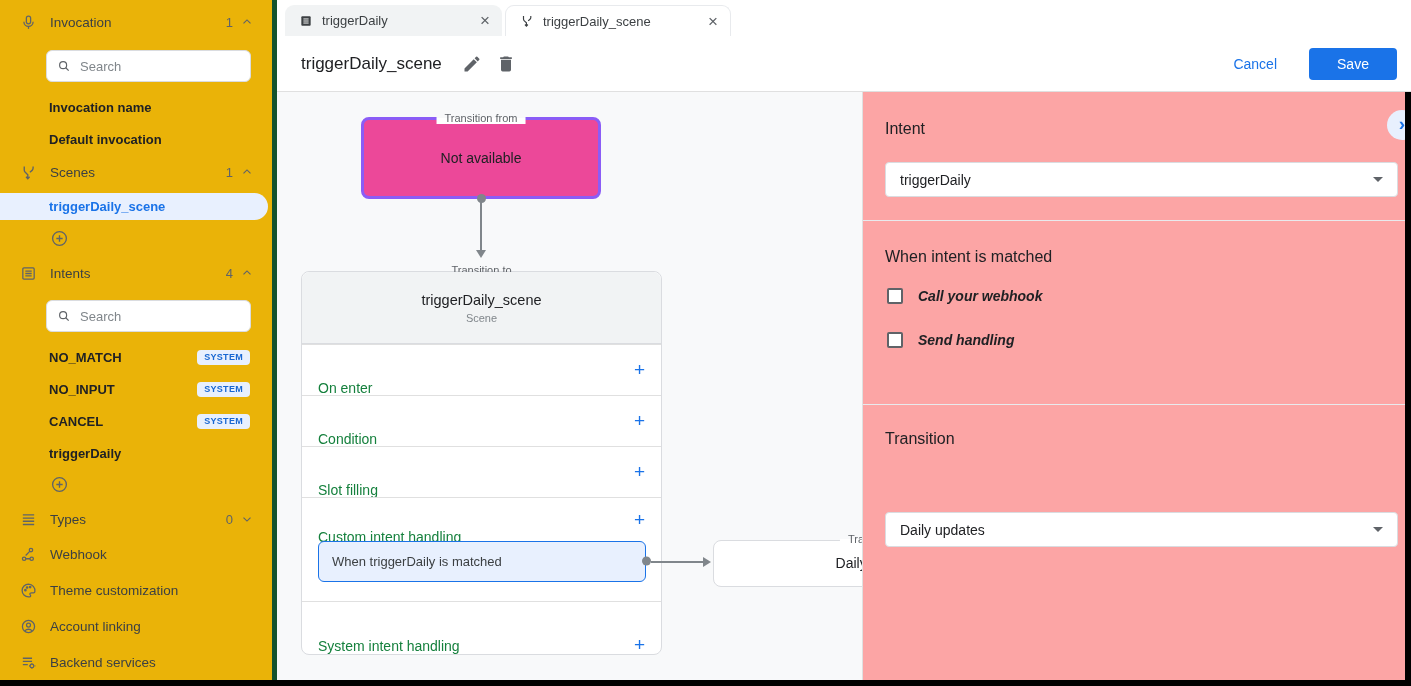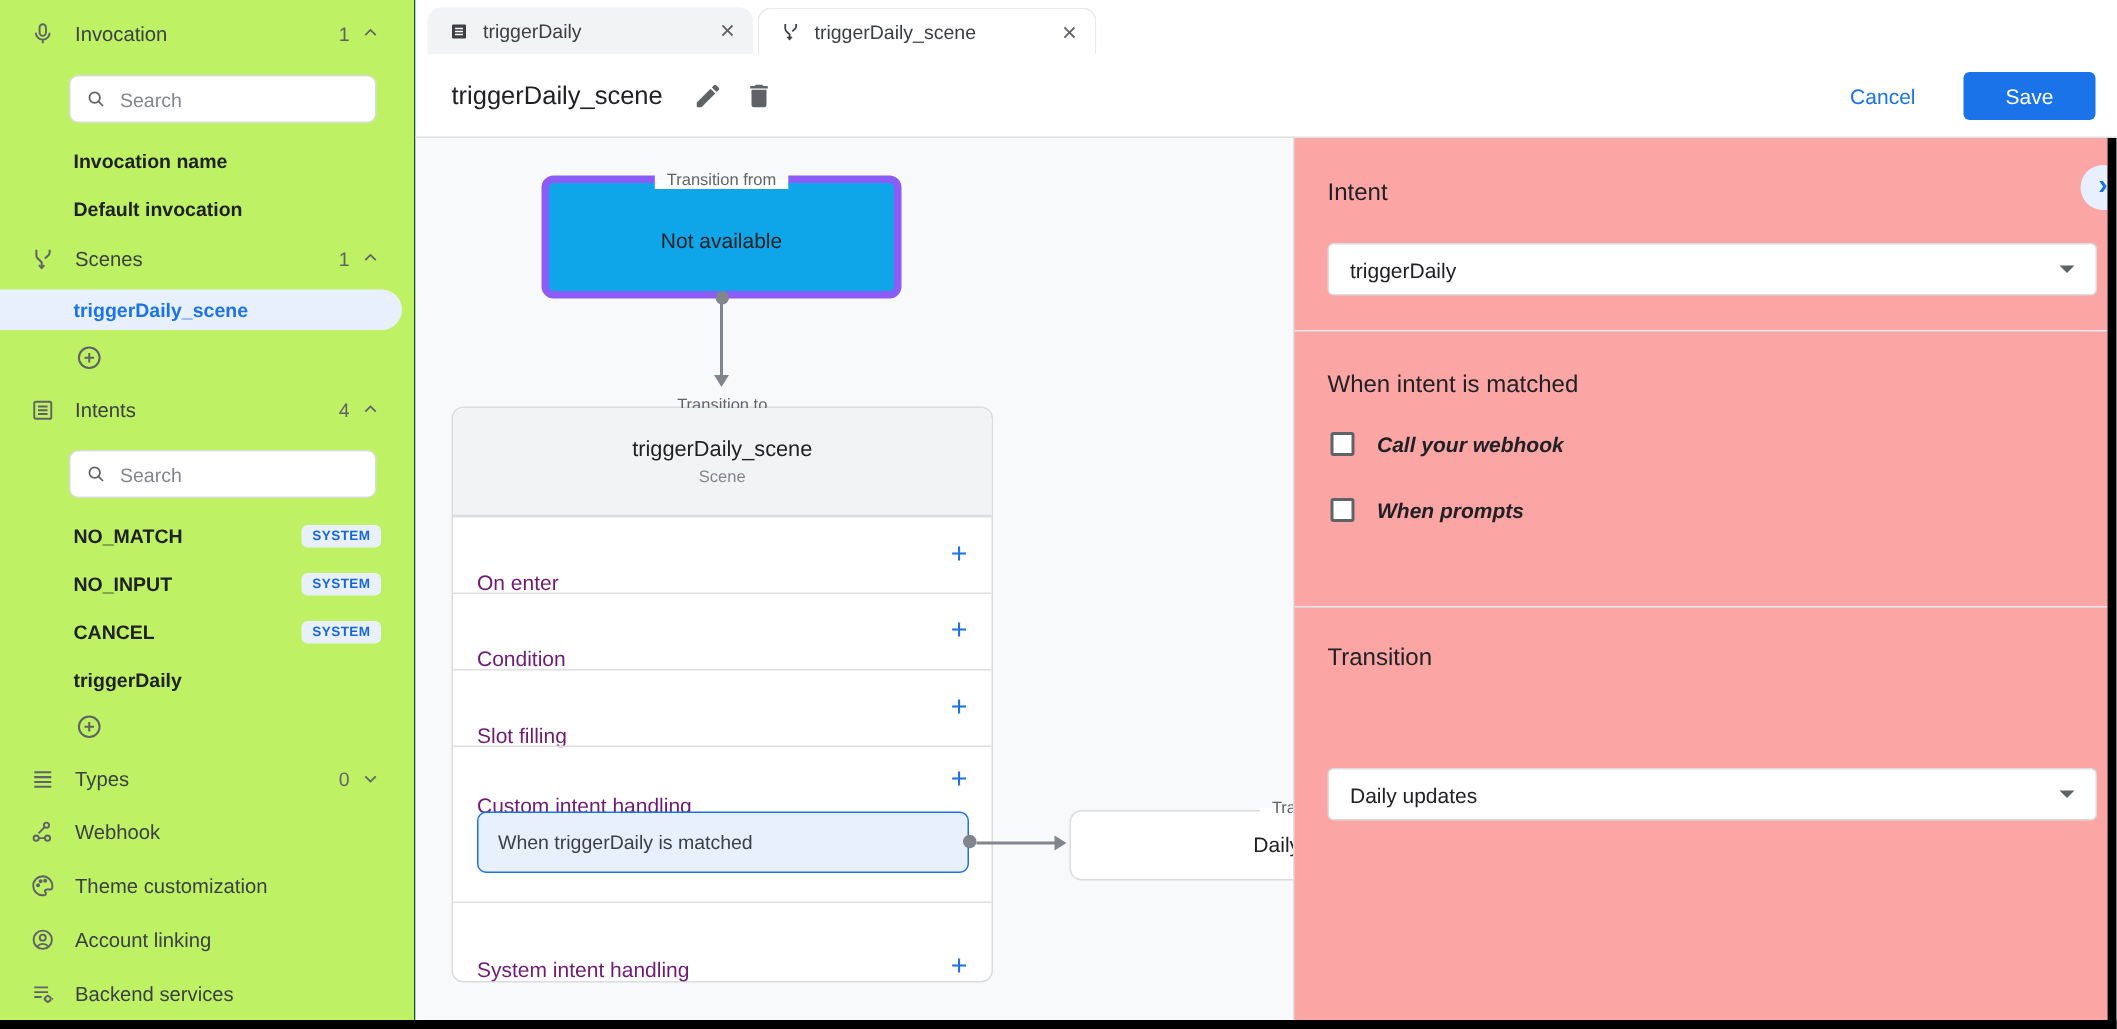--- a/index.html
+++ b/index.html
@@ -1,20 +1,20 @@
 <!DOCTYPE html>
 <html><head>
 <meta charset="utf-8">
 <style>
   * { margin:0; padding:0; box-sizing:border-box; }
   html,body { width:1411px; height:686px; overflow:hidden; background:#fff;
     font-family:"Liberation Sans","DejaVu Sans",sans-serif; color:#202124; }
 
   
-  .sidebar { position:absolute; left:0; top:0; width:277px; height:686px; background:#bef264; border-right:1px solid #14532d; }
+  .sidebar { position:absolute; left:0; top:0; width:277px; height:686px; background:#eab308; border-right:5px solid #14532d; }
   .nav-row { position:absolute; left:0; width:276px; height:28px; display:flex; align-items:center; padding:0 22px 0 20px; cursor:pointer; }
   .nav-row .nav-label { font-size:13.5px; color:#3c4043; margin-left:13px; }
   .nav-right { margin-left:auto; display:flex; align-items:center; gap:7px; }
   .nav-count { font-size:13px; color:#5f6368; }
   .icon16 { width:17px; height:17px; flex:0 0 auto; }
   .icon14 { width:14px; height:14px; }
   .search-box { position:absolute; left:46px; width:205px; height:32px; border:1px solid #dadce0; border-radius:6px; background:#fff; display:flex; align-items:center; padding:0 10px; gap:9px; }
   .search-box input { border:none; outline:none; width:140px; font-size:13px; font-family:inherit; color:#202124; background:transparent; }
   .search-box input::placeholder { color:#80868b; }
   .sb-item { position:absolute; left:49px; right:22px; height:16px; display:flex; align-items:center; font-size:13px; font-weight:700; color:#202124; cursor:pointer; }
@@ -35,36 +35,36 @@
   .page-title { font-size:17px; color:#202124; }
   .icon-btn { width:20px; height:20px; margin-left:20px; cursor:pointer; }
   .icon-btn.trash { margin-left:14px; }
   .hdr-spacer { flex:1; }
   .cancel-btn { color:#1a73e8; font-size:14px; font-weight:500; margin-right:32px; cursor:pointer; }
   .save-btn { width:88px; height:32px; background:#1a73e8; color:#fff; font-size:14px; font-weight:500; border:none; border-radius:4px; cursor:pointer; font-family:inherit; }
 
   
   .canvas { position:absolute; left:277px; top:92px; width:585px; height:588px; background:#f8f9fa; overflow:hidden; }
   .flow-legend { position:absolute; top:-8px; left:50%; transform:translateX(-50%); padding:0 8px; font-size:11px; color:#5f6368; white-space:nowrap; }
-  .tf-box { position:absolute; left:84px; top:25px; width:240px; height:82px; background:#0ea5e9; border:5px solid #8b5cf6; border-radius:8px; }
+  .tf-box { position:absolute; left:84px; top:25px; width:240px; height:82px; background:#ec4899; border:3px solid #8b5cf6; border-radius:8px; }
   .tf-box .flow-legend, .target-card .flow-legend { background:linear-gradient(#f8f9fa 50%,#ffffff 50%); }
   .tf-text { position:absolute; left:0; right:0; top:30px; text-align:center; font-size:14px; color:#202124; }
   .conn-dot { position:absolute; width:9px; height:9px; border-radius:50%; background:#80868b; }
   .v-line { position:absolute; left:203px; top:106px; width:2px; height:52px; background:#80868b; }
   .v-arrowhead { position:absolute; left:199px; top:158px; width:0; height:0; border-left:5px solid transparent; border-right:5px solid transparent; border-top:8px solid #80868b; }
   .h-line { position:absolute; left:374px; top:469px; width:53px; height:2px; background:#80868b; }
   .h-arrowhead { position:absolute; left:426px; top:465px; width:0; height:0; border-top:5px solid transparent; border-bottom:5px solid transparent; border-left:8px solid #80868b; }
 
   .scene-card { position:absolute; left:24px; top:179px; width:361px; height:384px; background:#fff; border:1px solid #dadce0; border-radius:8px; display:flex; flex-direction:column; }
   .scene-head { height:73px; background:#f1f3f4; border-bottom:1px solid #dadce0; border-radius:8px 8px 0 0; position:relative; text-align:center; }
   .scene-title { padding-top:20px; font-size:14.5px; color:#202124; }
   .scene-sub { margin-top:4px; font-size:11px; color:#80868b; }
   .scene-row { height:51px; display:flex; align-items:center; padding:0 16px; border-top:1px solid #e0e0e0; cursor:pointer; }
   .scene-row:first-of-type { border-top:none; }
-  .scene-row-label { font-size:14px; color:#701a75;margin-top:36px; }
+  .scene-row-label { font-size:14px; color:#15803d;margin-top:36px; }
   .row-plus { margin-left:auto; color:#1a73e8; font-size:19px; font-weight:400; line-height:1; cursor:pointer; }
   .custom-section { border-top:1px solid #e0e0e0; }
   .custom-label-row { height:43px; display:flex; align-items:center; padding:0 16px; cursor:pointer; }
   .handler-card { position:relative; margin:0 15px 19px 16px; height:41px; background:#e8f0fe; border:1.5px solid #1a73e8; border-radius:6px; display:flex; align-items:center; padding-left:13px; font-size:13px; color:#3c4043; cursor:pointer; }
   .handler-dot { right:-5.5px; top:50%; transform:translateY(-50%); }
   .sys-row { height:54px;align-items:flex-end; }
   .target-card { position:absolute; left:436px; top:448px; width:330px; height:47px; background:#fff; border:1px solid #dadce0; border-radius:8px; }
   .target-text { position:absolute; left:0; right:0; top:14px; text-align:center; font-size:14px; color:#202124; }
 
   
@@ -337,21 +337,21 @@
   <div class="divider" style="top:128px"></div>
 
   <div class="panel-h" style="top:156px">When intent is matched</div>
 
   <div class="check-row" style="top:196px">
     <span class="checkbox"></span>
     <span class="check-label">Call your webhook</span>
   </div>
   <div class="check-row" style="top:240px">
     <span class="checkbox"></span>
-    <span class="check-label">When prompts</span>
+    <span class="check-label">Send handling</span>
   </div>
 
   <div class="divider" style="top:312px"></div>
 
   <div class="panel-h" style="top:338px">Transition</div>
 
   <div class="selectbox" style="top:420px">
     <span>Daily updates</span>
     <span class="caret"></span>
   </div>

